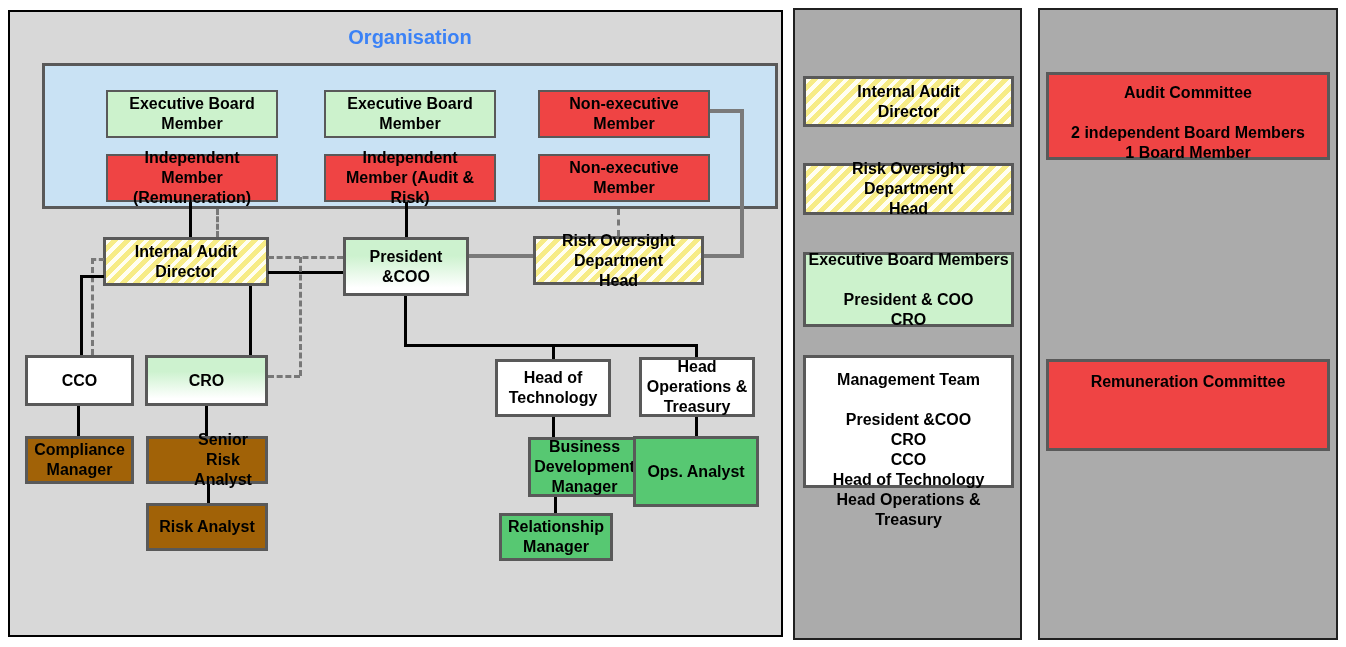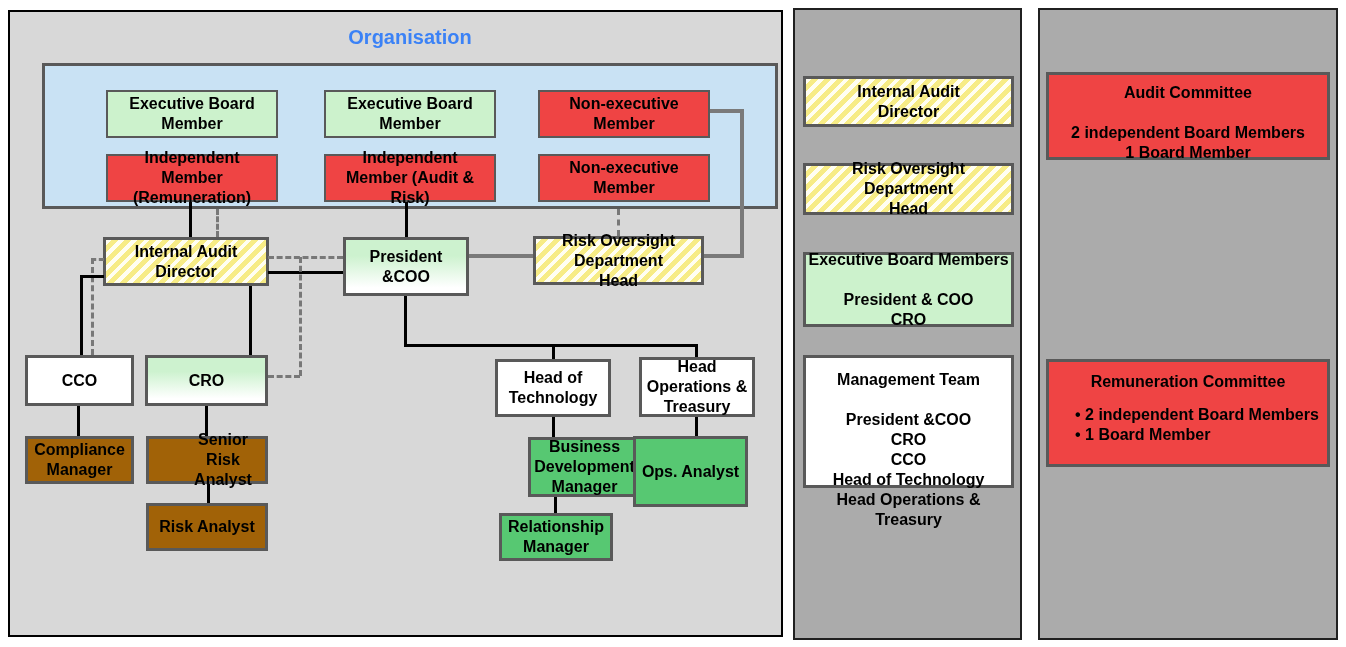--- a/index.html
+++ b/index.html
@@ -105,21 +105,21 @@
   <div class="ln" style="left:552px; top:417px; width:3px; height:20px;"></div>
   <div class="ln" style="left:695px; top:417px; width:3px; height:19px;"></div>
 
   <div class="box amber bd3" style="left:25px;  top:436px; width:109px; height:48px;">Compliance
 Manager</div>
   <div class="box amber bd3" style="left:146px; top:436px; width:122px; height:48px;padding-left:32px;">Senior Risk
 Analyst</div>
   <div class="box green bd3" style="left:496px; top:437px; width:113px; height:60px;margin-left:32px;">Business
 Development
 Manager</div>
-  <div class="box green bd3" style="left:633px; top:436px; width:115px; height:71px;">Ops. Analyst</div>
+  <div class="box green bd3" style="left:633px; top:436px; width:126px; height:71px;">Ops. Analyst</div>
 
   <div class="ln" style="left:207px; top:484px; width:3px; height:19px;"></div>
   <div class="ln" style="left:554px; top:497px; width:3px; height:16px;"></div>
 
   <div class="box amber bd3" style="left:146px; top:503px; width:122px; height:48px;">Risk Analyst</div>
   <div class="box green bd3" style="left:499px; top:513px; width:114px; height:48px;">Relationship
 Manager</div>
 
   <div class="box hatch bd3" style="left:803px; top:76px;  width:211px; height:51px;">Internal Audit
 Director</div>
@@ -134,19 +134,17 @@
 President &amp;COO
 CRO
 CCO
 Head of Technology
 Head Operations &amp; Treasury</div>
 
   <div class="box yellow bd3 top-pad" style="left:1046px; top:72px;  width:284px; height:88px;">Audit Committee
 
 2 independent Board Members
 1 Board Member</div>
-  <div id="com3" class="box yellow bd3" style="left:1046px; top:359px; width:284px; height:108px;">
+  <div id="com3" class="box yellow bd3" style="left:1046px; top:359px; width:284px; height:92px;">
     <div class="c-title">Remuneration Committee</div>
-    <div class="c-items">•   2 independent Board Members
-•   1 Board Member</div>
   </div>
 
 </div>
 
 </body></html>

